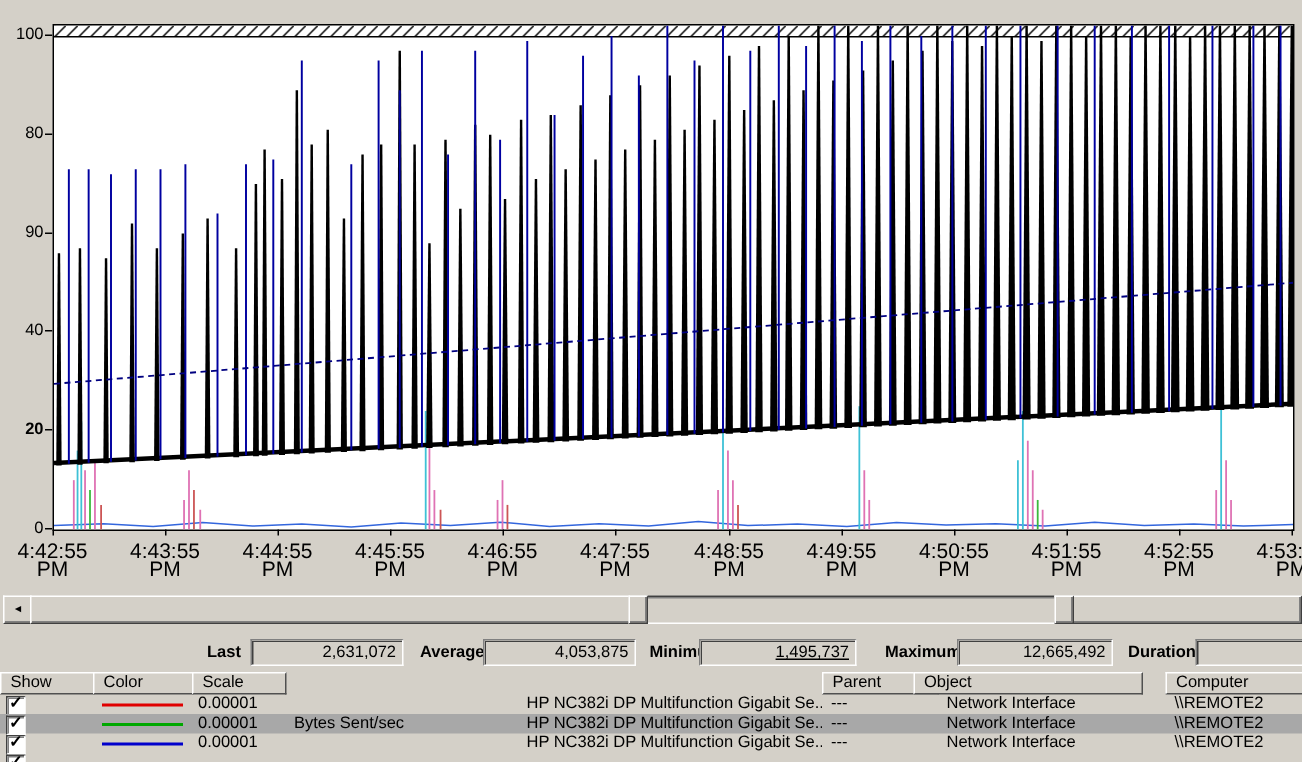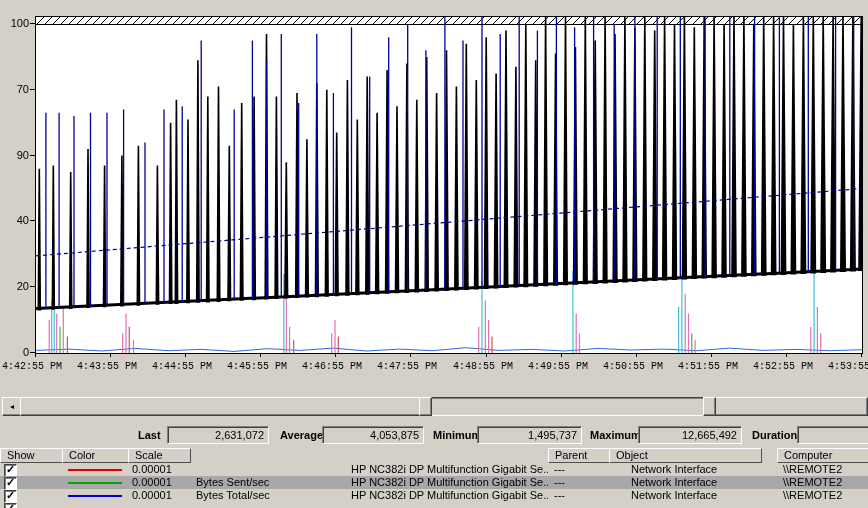--- a/index.html
+++ b/index.html
@@ -7,21 +7,21 @@
     position:relative;width:868px;height:508px;background:#d4d0c8;
     font-family:"Liberation Sans",sans-serif;font-size:11px;color:#000;
     overflow:hidden;
   }
   
   #plot{position:absolute;left:35px;top:16px;width:826px;height:336px;
         background:#fff;border:1px solid #000;box-sizing:content-box;}
   #plot svg{display:block;}
   .ylabel{position:absolute;width:27px;text-align:right;font-size:11px;line-height:12px;}
   .ytick{position:absolute;width:5px;height:1px;background:#000;left:30px;}
-  .xlabel{position:absolute;width:66px;font-size:10px;line-height:12px;top:361px;font-family:Liberation Mono, monospace;}
+  .xlabel{position:absolute;width:66px;text-align:center;font-size:14px;line-height:12px;top:361px;}
   .xtick{position:absolute;width:1px;height:4px;background:#000;top:353px;}
   
   #scrollbar{position:absolute;left:2px;top:396px;width:864px;height:21px;}
   .raised{background:#d4d0c8;border-top:1px solid #fff;border-left:1px solid #fff;
           border-right:1px solid #404040;border-bottom:1px solid #404040;
           box-shadow:inset -1px -1px 0 #808080;}
   .sb-btn{position:absolute;left:0;top:1px;width:18px;height:17px;
           text-align:center;font-size:7px;line-height:17px;}
   .sb-band{position:absolute;left:18px;top:1px;width:846px;height:17px;}
   .sb-recess{position:absolute;left:429px;top:1px;width:272px;height:17px;
@@ -53,27 +53,27 @@
   .colorline{position:absolute;top:6px;height:2px;}
 </style>
 </head>
 <body>
 
 <div id="root">
 
   <div id="yaxis">
       <div class="ylabel" style="left: 2px; top: 17px;">100</div>
       <div class="ytick" style="top: 23px;"></div>
-      <div class="ylabel" style="left: 2px; top: 82.8px;">70</div>
+      <div class="ylabel" style="left: 2px; top: 82.8px;">80</div>
       <div class="ytick" style="top: 88.8px;"></div>
       <div class="ylabel" style="left: 2px; top: 148.6px;">90</div>
       <div class="ytick" style="top: 154.6px;"></div>
       <div class="ylabel" style="left: 2px; top: 214.4px;">40</div>
       <div class="ytick" style="top: 220.4px;"></div>
-      <div class="ylabel" style="left: 2px; top: 280.2px;">20</div>
+      <div class="ylabel" style="left: 2px; top: 280.2px; font-weight: bold;">20</div>
       <div class="ytick" style="top: 286.2px;"></div>
       <div class="ylabel" style="left: 2px; top: 346px;">0</div>
       <div class="ytick" style="top: 352px;"></div>
     </div>
 
   <div id="plot">
       <svg width="826" height="336" viewBox="0 0 826 336" xmlns="http://www.w3.org/2000/svg">
         <defs>
           <pattern id="hatch" width="8" height="8" patternUnits="userSpaceOnUse">
             <path d="M0,8 L8,0" stroke="#000" stroke-width="1" fill="none"></path>
@@ -277,21 +277,21 @@
     <div class="sb-handle raised" style="left:417px;"></div>
     <div class="sb-handle raised" style="left:701px;"></div>
   </div>
 
   <div id="stats">
     <div class="stat-label" style="left:138px;">Last</div>
     <div class="stat-box" style="left:167px;width:96px;">2,631,072</div>
     <div class="stat-label" style="left:280px;">Average</div>
     <div class="stat-box" style="left:322px;width:96px;">4,053,875</div>
     <div class="stat-label" style="left:433px;">Minimum</div>
-    <div class="stat-box" style="left:477px;width:99px;">1,495,737</div>
+    <div class="stat-box" style="left:466px;width:99px;text-decoration:underline;">1,495,737</div>
     <div class="stat-label" style="left:590px;">Maximum</div>
     <div class="stat-box" style="left:638px;width:98px;">12,665,492</div>
     <div class="stat-label" style="left:752px;">Duration</div>
     <div class="stat-box" style="left:797px;width:75px;"></div>
   </div>
 
   <div id="table">
     <div id="thead">
         <div class="hcell" style="left: 0px; width: 55px;">Show</div>
         <div class="hcell" style="left: 62px; width: 59px;">Color</div>
@@ -323,21 +323,20 @@
           <div class="tcell" style="left: 548px; width: 71px;">---</div>
           <div class="tcell" style="left: 625px; width: 146px;">Network Interface</div>
           <div class="tcell" style="left: 777px; width: 85px;">\\REMOTE2</div>
         </div>
         <div class="trow" style="top: 41px;">
           <div class="checkbox">
             <div class="checkmark">✓</div>
           </div>
           <div class="colorline" style="left: 68px; width: 54px; background: rgb(0, 0, 204);"></div>
           <div class="tcell" style="left: 128px; width: 56px; padding-left: 4px;">0.00001</div>
-          <div class="tcell" style="left: 190px; width: 149px;">Bytes Total/sec</div>
           <div class="tcell" style="left: 345px; width: 197px;">HP NC382i DP Multifunction Gigabit Se...</div>
           <div class="tcell" style="left: 548px; width: 71px;">---</div>
           <div class="tcell" style="left: 625px; width: 146px;">Network Interface</div>
           <div class="tcell" style="left: 777px; width: 85px;">\\REMOTE2</div>
         </div>
         <div class="trow" style="top: 54px;">
           <div class="checkbox">
             <div class="checkmark">✓</div>
           </div>
         </div>

